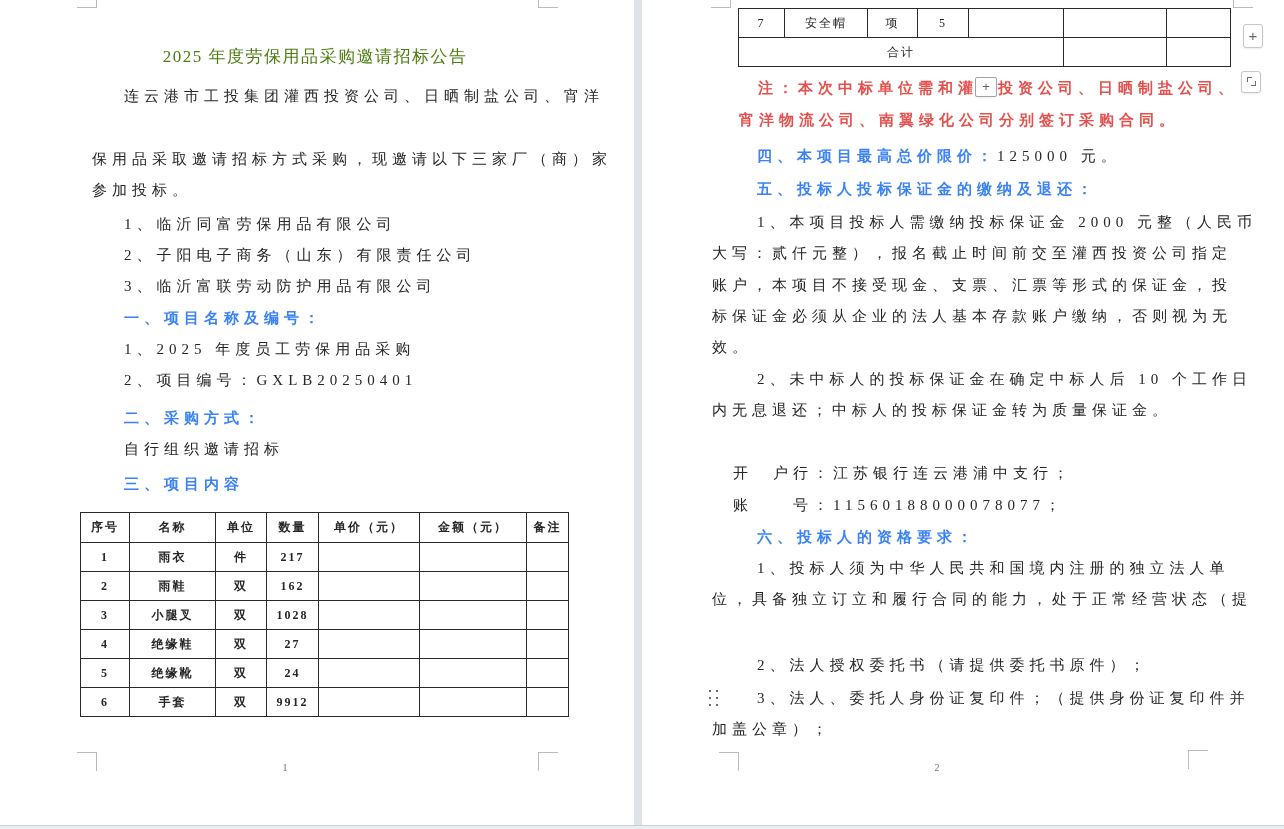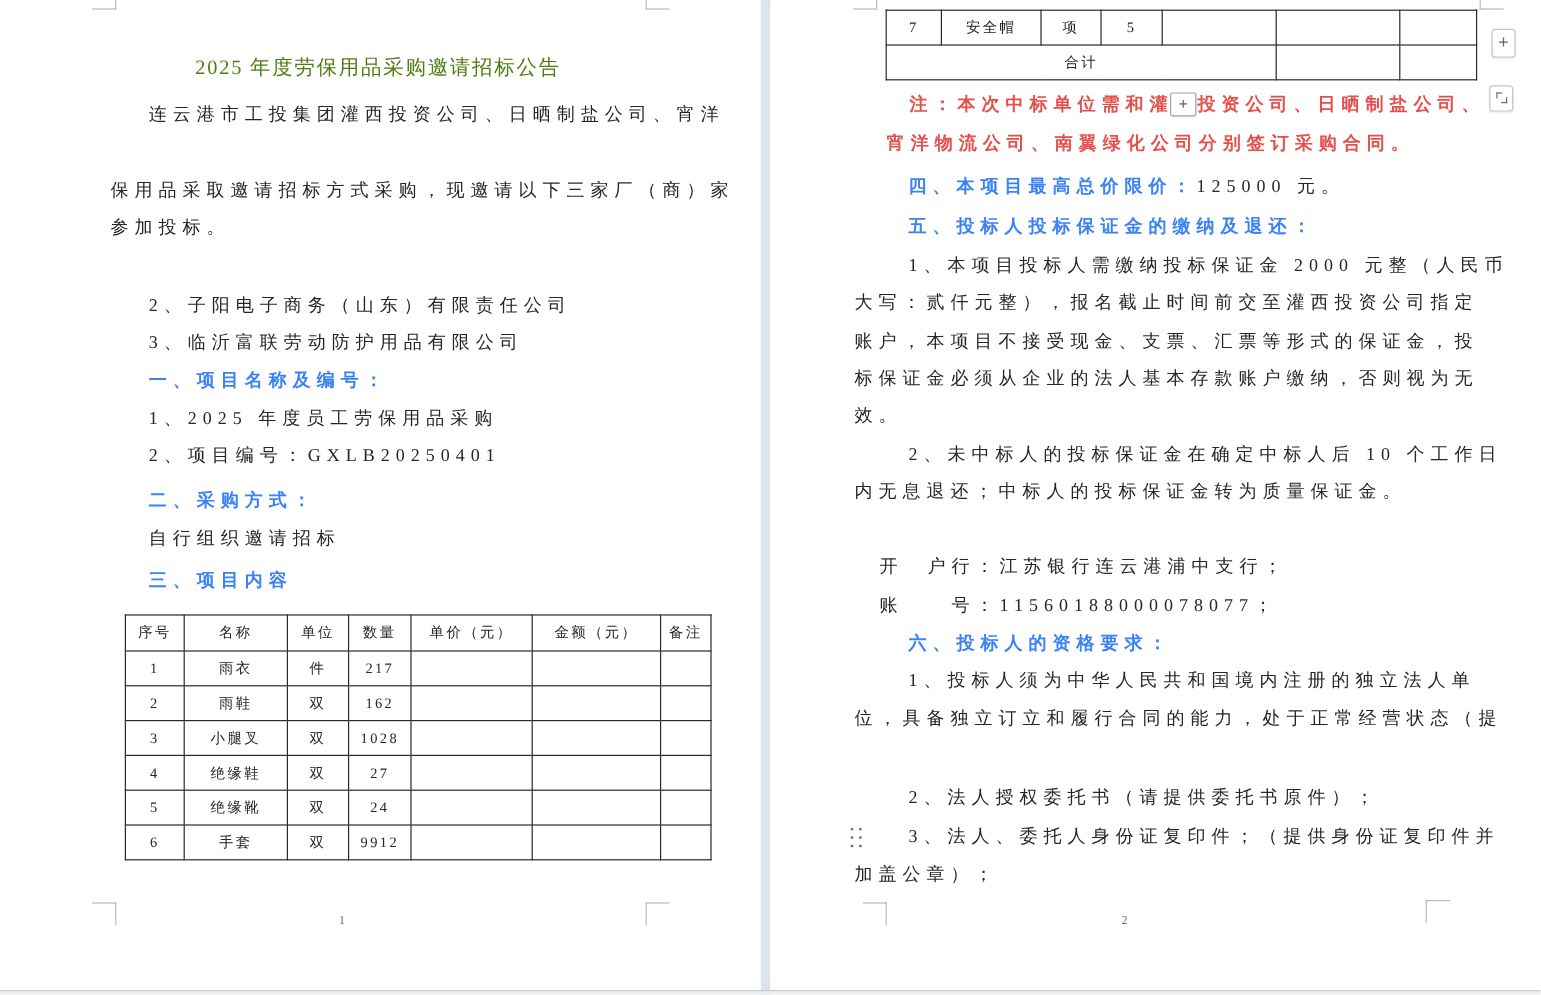--- a/index.html
+++ b/index.html
@@ -22,21 +22,21 @@
   .p2 .line.note1{left:116px;}
   .p2 .line.note2{left:97px;}
   .bold{font-weight:bold;color:#3b82f6;}
   .red{color:#e5504c;}
   .title{position:absolute;left:92px;top:27px;width:446px;height:24px;line-height:24px;
          text-align:center;font-size:17px;font-weight:normal;letter-spacing:1.5px;color:#4d7c0f;white-space:nowrap;margin-top:18px;}
 
   .tbl{position:absolute;border-collapse:collapse;table-layout:fixed;background:#fff;}
   .tbl td{border:1px solid #2a2a2a;text-align:center;vertical-align:middle;font-size:12px;
           letter-spacing:2px;color:#262626;padding:0;overflow:hidden;white-space:nowrap;}
-  .t1{left:104px;top:512px;width:488px;}
+  .t1{left:80px;top:512px;width:488px;font-weight:bold;}
   .t2{left:96px;top:8px;width:492px;}
 
   .pagenum{position:absolute;font-size:10px;color:#707070;letter-spacing:0;}
 
   .mark{position:absolute;}
   .mark.bl{width:19px;height:18px;border-top:1px solid #b7bcc1;border-right:1px solid #b7bcc1;}
   .mark.br{width:19px;height:18px;border-top:1px solid #b7bcc1;border-left:1px solid #b7bcc1;}
   .mark.tl{width:19px;height:7px;border-bottom:1px solid #b7bcc1;border-right:1px solid #b7bcc1;}
   .mark.tr{width:19px;height:7px;border-bottom:1px solid #b7bcc1;border-left:1px solid #b7bcc1;}
 
@@ -69,20 +69,21 @@
     <div class="mark tr" style="left:538px;top:0;"></div>
     <div class="mark bl" style="left:77px;top:752px;"></div>
     <div class="mark br" style="left:538px;top:752px;"></div>
 
     <div class="title">2025 年度劳保用品采购邀请招标公告</div>
 
     <div class="line ind" style="top:86px">连云港市工投集团灌西投资公司、日晒制盐公司、宵洋</div>
     <div class="line" style="top:149px">保用品采取邀请招标方式采购，现邀请以下三家厂（商）家</div>
     <div class="line" style="top:180px">参加投标。</div>
 
+    <div class="line ind" style="top:214px">1、临沂同富劳保用品有限公司</div>
     <div class="line ind" style="top:245px">2、子阳电子商务（山东）有限责任公司</div>
     <div class="line ind" style="top:276px">3、临沂富联劳动防护用品有限公司</div>
 
     <div class="line ind bold" style="top:308px">一、项目名称及编号：</div>
     <div class="line ind" style="top:339px">1、2025 年度员工劳保用品采购</div>
     <div class="line ind" style="top:370px">2、项目编号：GXLB20250401</div>
 
     <div class="line ind bold" style="top:408px">二、采购方式：</div>
     <div class="line ind" style="top:439px">自行组织邀请招标</div>
 

